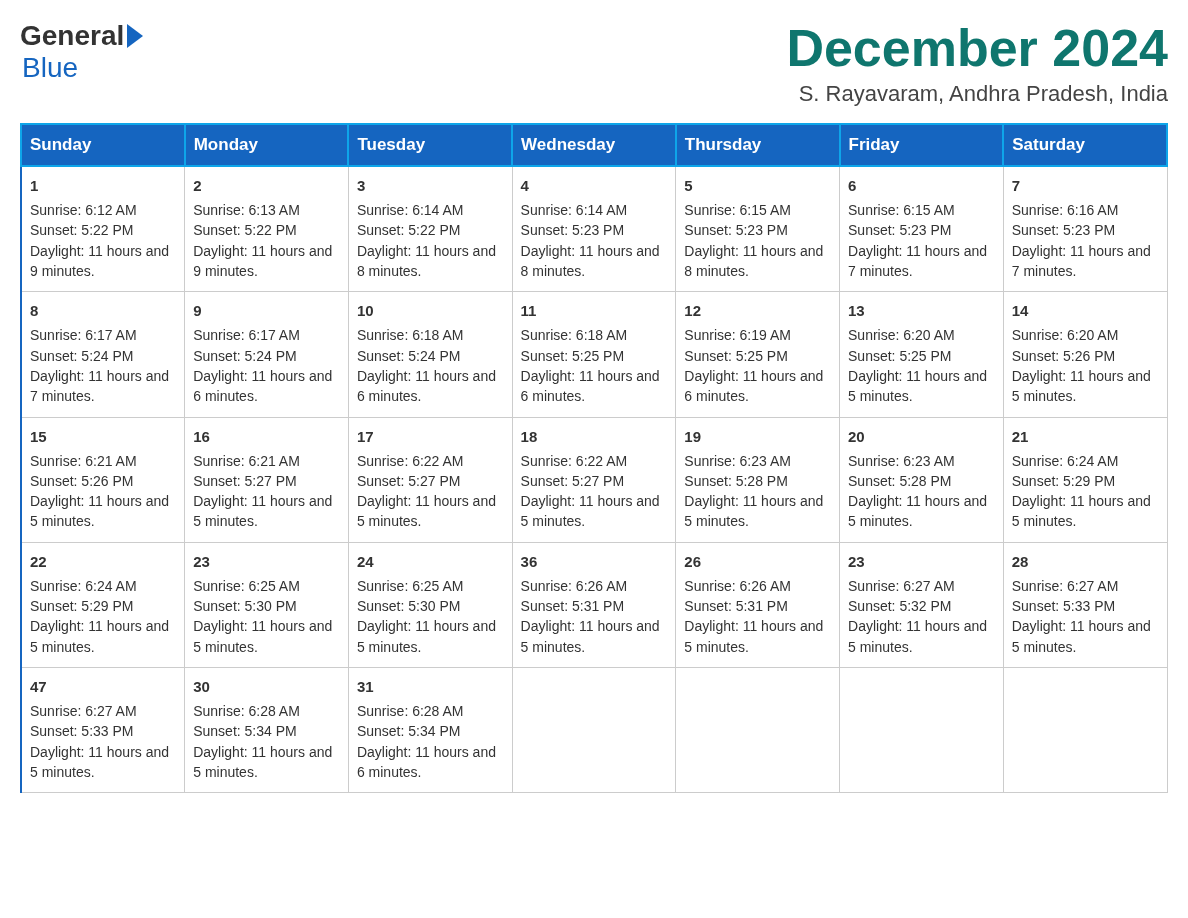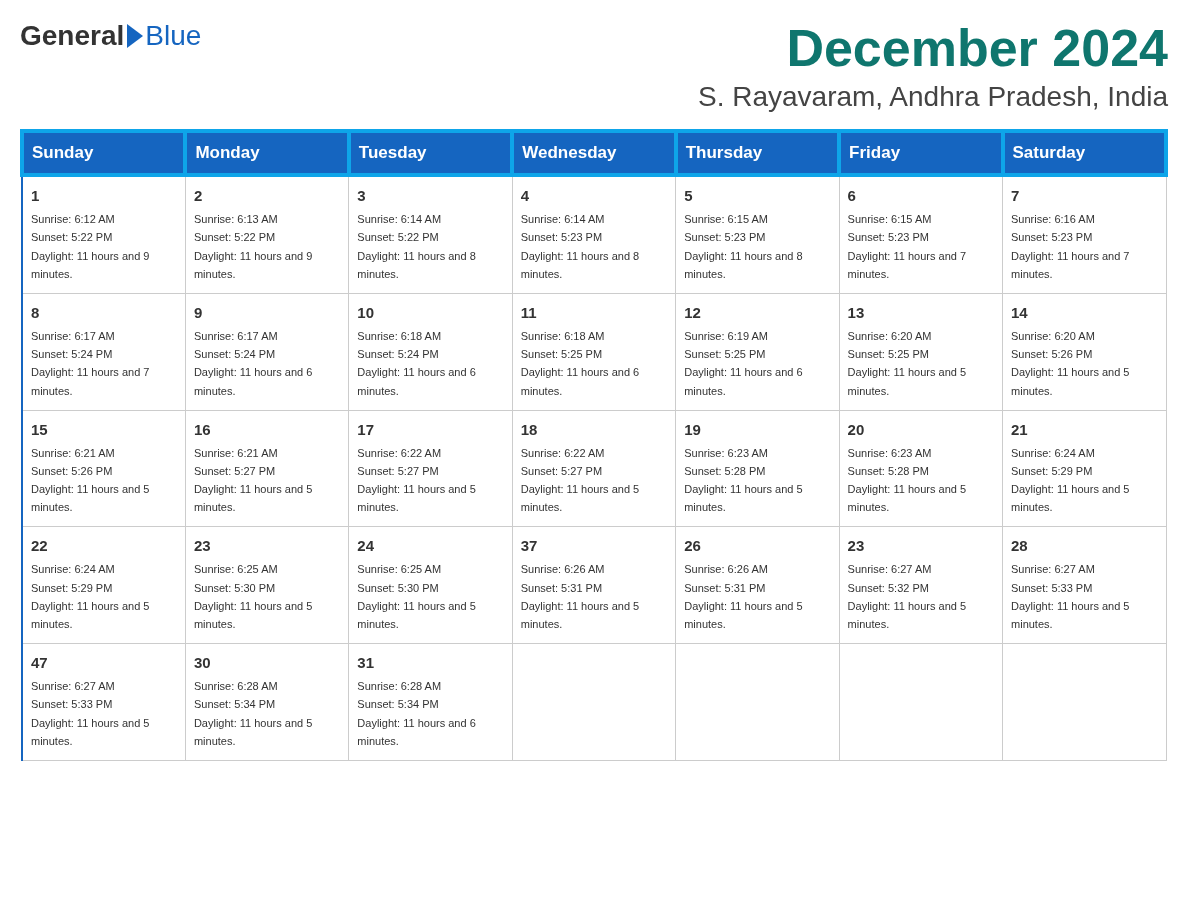--- a/index.html
+++ b/index.html
@@ -11,70 +11,71 @@
       min-height: 918px;
     }
     .header {
       display: flex;
       justify-content: space-between;
       align-items: flex-start;
       margin-bottom: 16px;
     }
     .logo {
       display: flex;
+      flex-direction: column;
       align-items: flex-start;
     }
     .title-block {
       text-align: right;
     }
     .month-title {
       font-size: 52px;
       font-weight: bold;
       color: #0f766e;
       line-height: 1.1;
     }
     .location-title {
-      font-size: 28px;
+      font-size: 22px;
       color: #444;
       margin-top: 4px;
     }
     .calendar-table {
       width: 100%;
       border-collapse: collapse;
       table-layout: fixed;
     }
     .calendar-table thead th {
       background: #1565c0;
       color: #fff;
       font-size: 17px;
       font-weight: bold;
       padding: 10px 8px;
       text-align: left;
-      border: 4px solid #0ea5e9;
+      border: 2px solid #0ea5e9;
     }
     .calendar-table tbody td {
       vertical-align: top;
       border: 1px solid #ccc;
       padding: 8px 8px 10px 8px;
       min-height: 90px;
       font-size: 13px;
       color: #333;
       line-height: 1.4;
     }
     .calendar-table tbody tr td:first-child {
       border-left: 2px solid #1565c0;
     }
     .day-number {
       font-size: 15px;
       font-weight: bold;
       margin-bottom: 4px;
       display: block;
     }
     .day-info {
-      font-size: 11px;
+      font-size: 14px;
       color: #333;
       line-height: 1.45;
     }
     .empty-cell {
       background: #fff;
     }
     .logo-row {
       display: flex;
       align-items: center;
     }
@@ -231,21 +232,21 @@
       </td>
         <td>
         <span class="day-number">23</span>
         <span class="day-info">Sunrise: 6:25 AM<br>Sunset: 5:30 PM<br>Daylight: 11 hours and 5 minutes.</span>
       </td>
         <td>
         <span class="day-number">24</span>
         <span class="day-info">Sunrise: 6:25 AM<br>Sunset: 5:30 PM<br>Daylight: 11 hours and 5 minutes.</span>
       </td>
         <td>
-        <span class="day-number">37</span>
+        <span class="day-number">36</span>
         <span class="day-info">Sunrise: 6:26 AM<br>Sunset: 5:31 PM<br>Daylight: 11 hours and 5 minutes.</span>
       </td>
         <td>
         <span class="day-number">26</span>
         <span class="day-info">Sunrise: 6:26 AM<br>Sunset: 5:31 PM<br>Daylight: 11 hours and 5 minutes.</span>
       </td>
         <td>
         <span class="day-number">23</span>
         <span class="day-info">Sunrise: 6:27 AM<br>Sunset: 5:32 PM<br>Daylight: 11 hours and 5 minutes.</span>
       </td>

